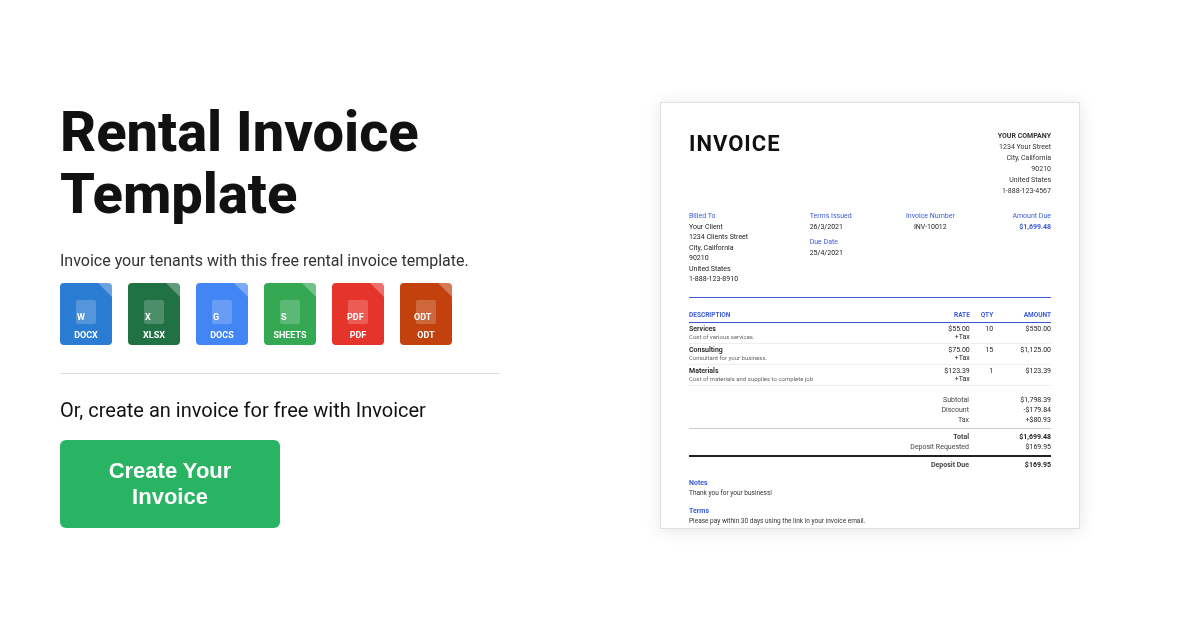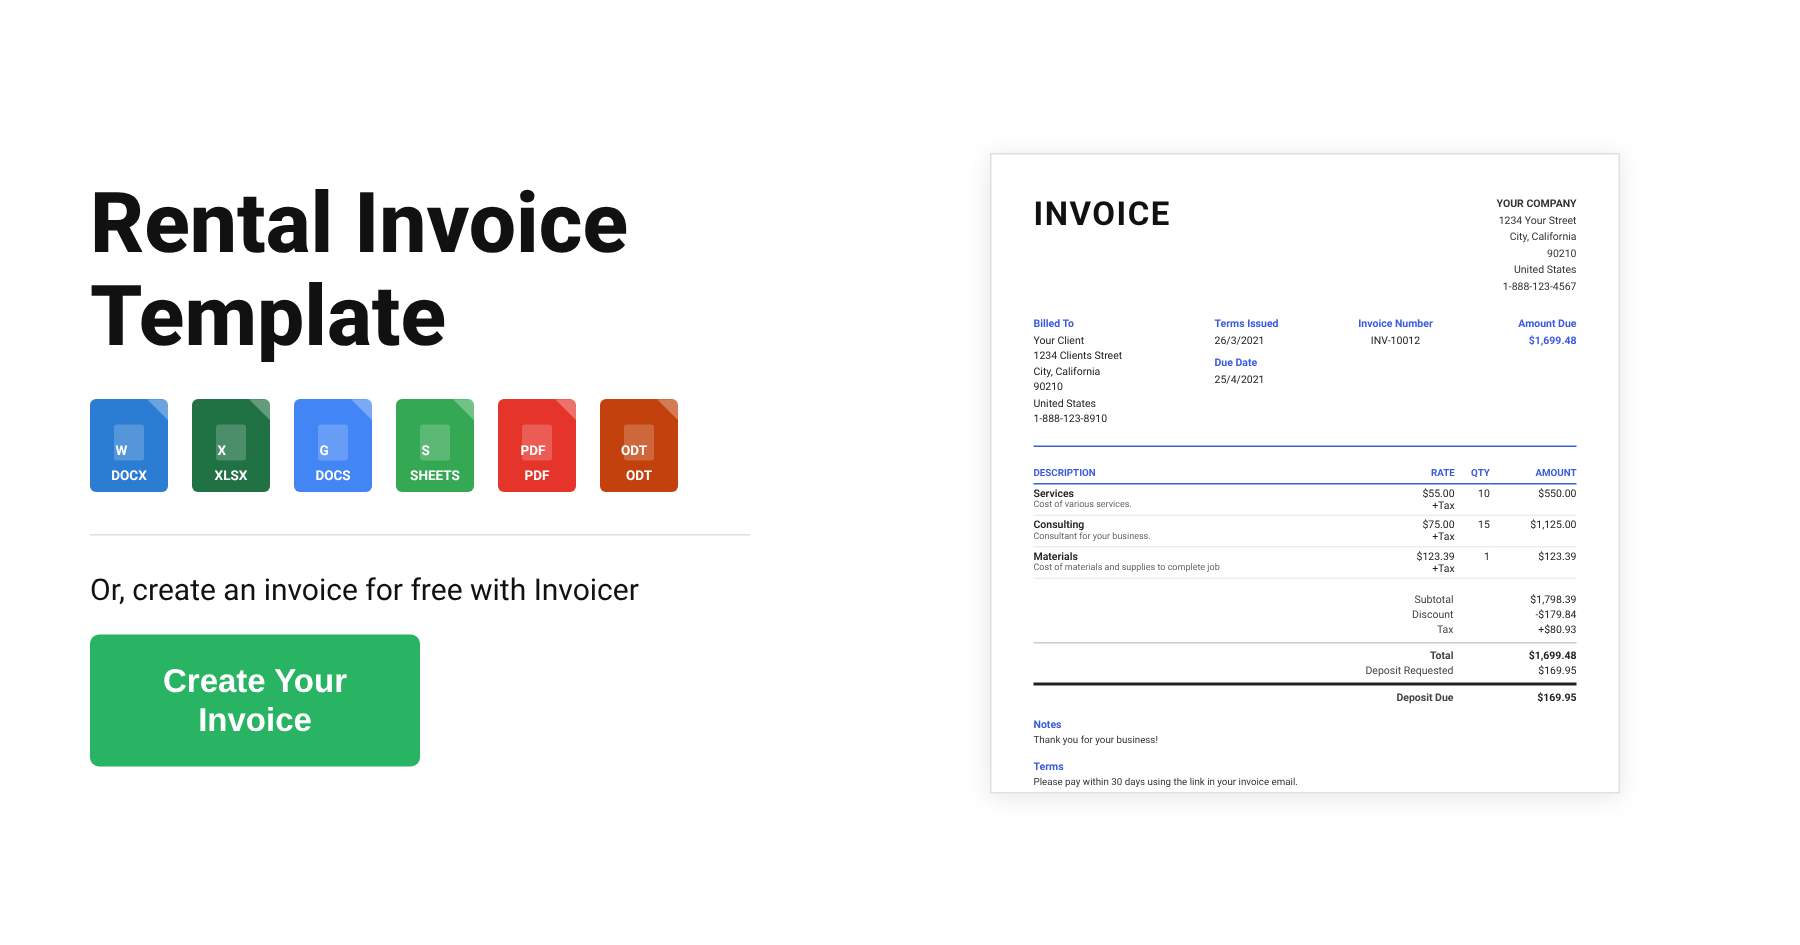--- a/index.html
+++ b/index.html
@@ -173,21 +173,21 @@
       text-align: center;
     }
 
     .inv-amount-header {
       flex: 1;
       text-align: right;
     }
 
     .meta-label {
       color: #3B5BDB;
-      font-weight: 700;
+      font-weight: 400;
       font-size: 7px;
       margin-bottom: 2px;
     }
 
     .meta-value {
       font-size: 7px;
       color: #222;
       line-height: 1.5;
     }
 
@@ -294,20 +294,21 @@
     .notes-text {
       font-size: 6.5px;
       color: #333;
     }
   </style>
 </head>
 <body>
 
 <div class="left-panel">
   <h1 class="main-title">Rental Invoice Template</h1>
+  <p class="subtitle">Invoice your tenants with this free rental invoice template.</p>
 
   <div class="format-icons">
     <div class="format-icon docx">
       <div class="corner"></div>
       <svg width="28" height="28" viewBox="0 0 28 28" style="margin-bottom:4px">
           <rect x="4" y="2" width="20" height="24" rx="2" fill="white" fill-opacity="0.2"></rect>
           <text x="5" y="22" font-size="9" fill="white" font-weight="bold">W</text>
         </svg>
       <span>DOCX</span>
     </div>

